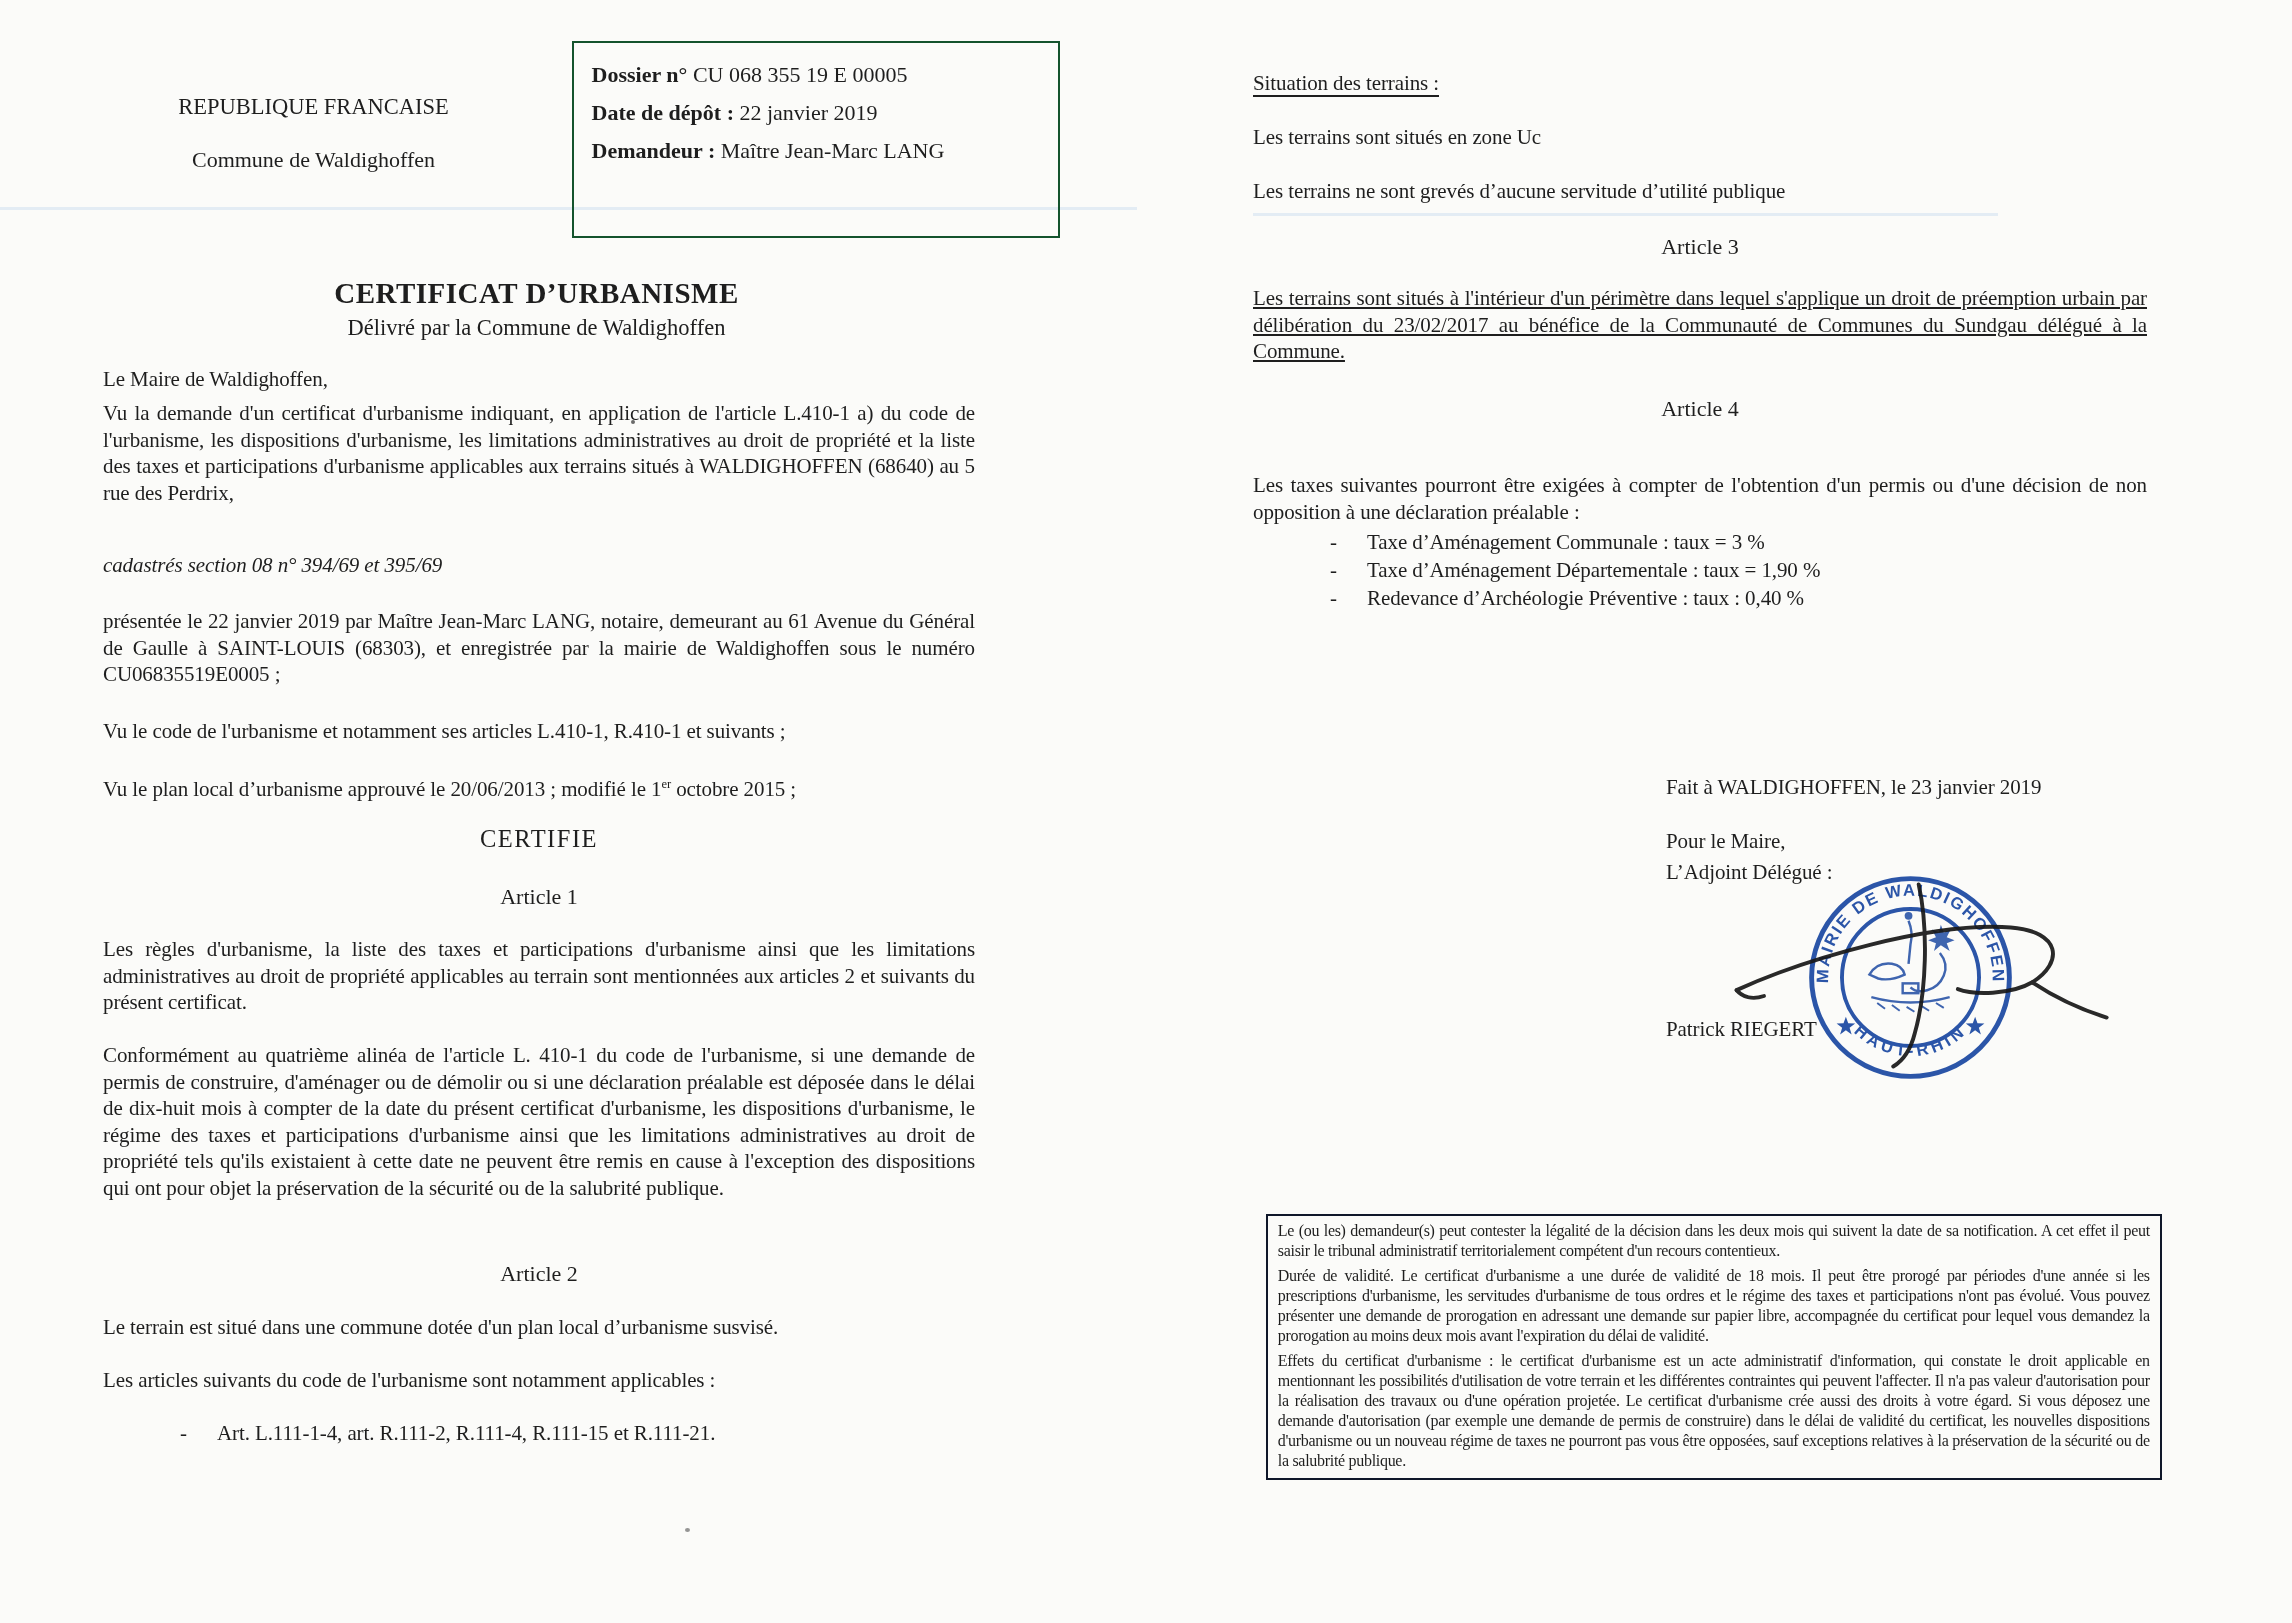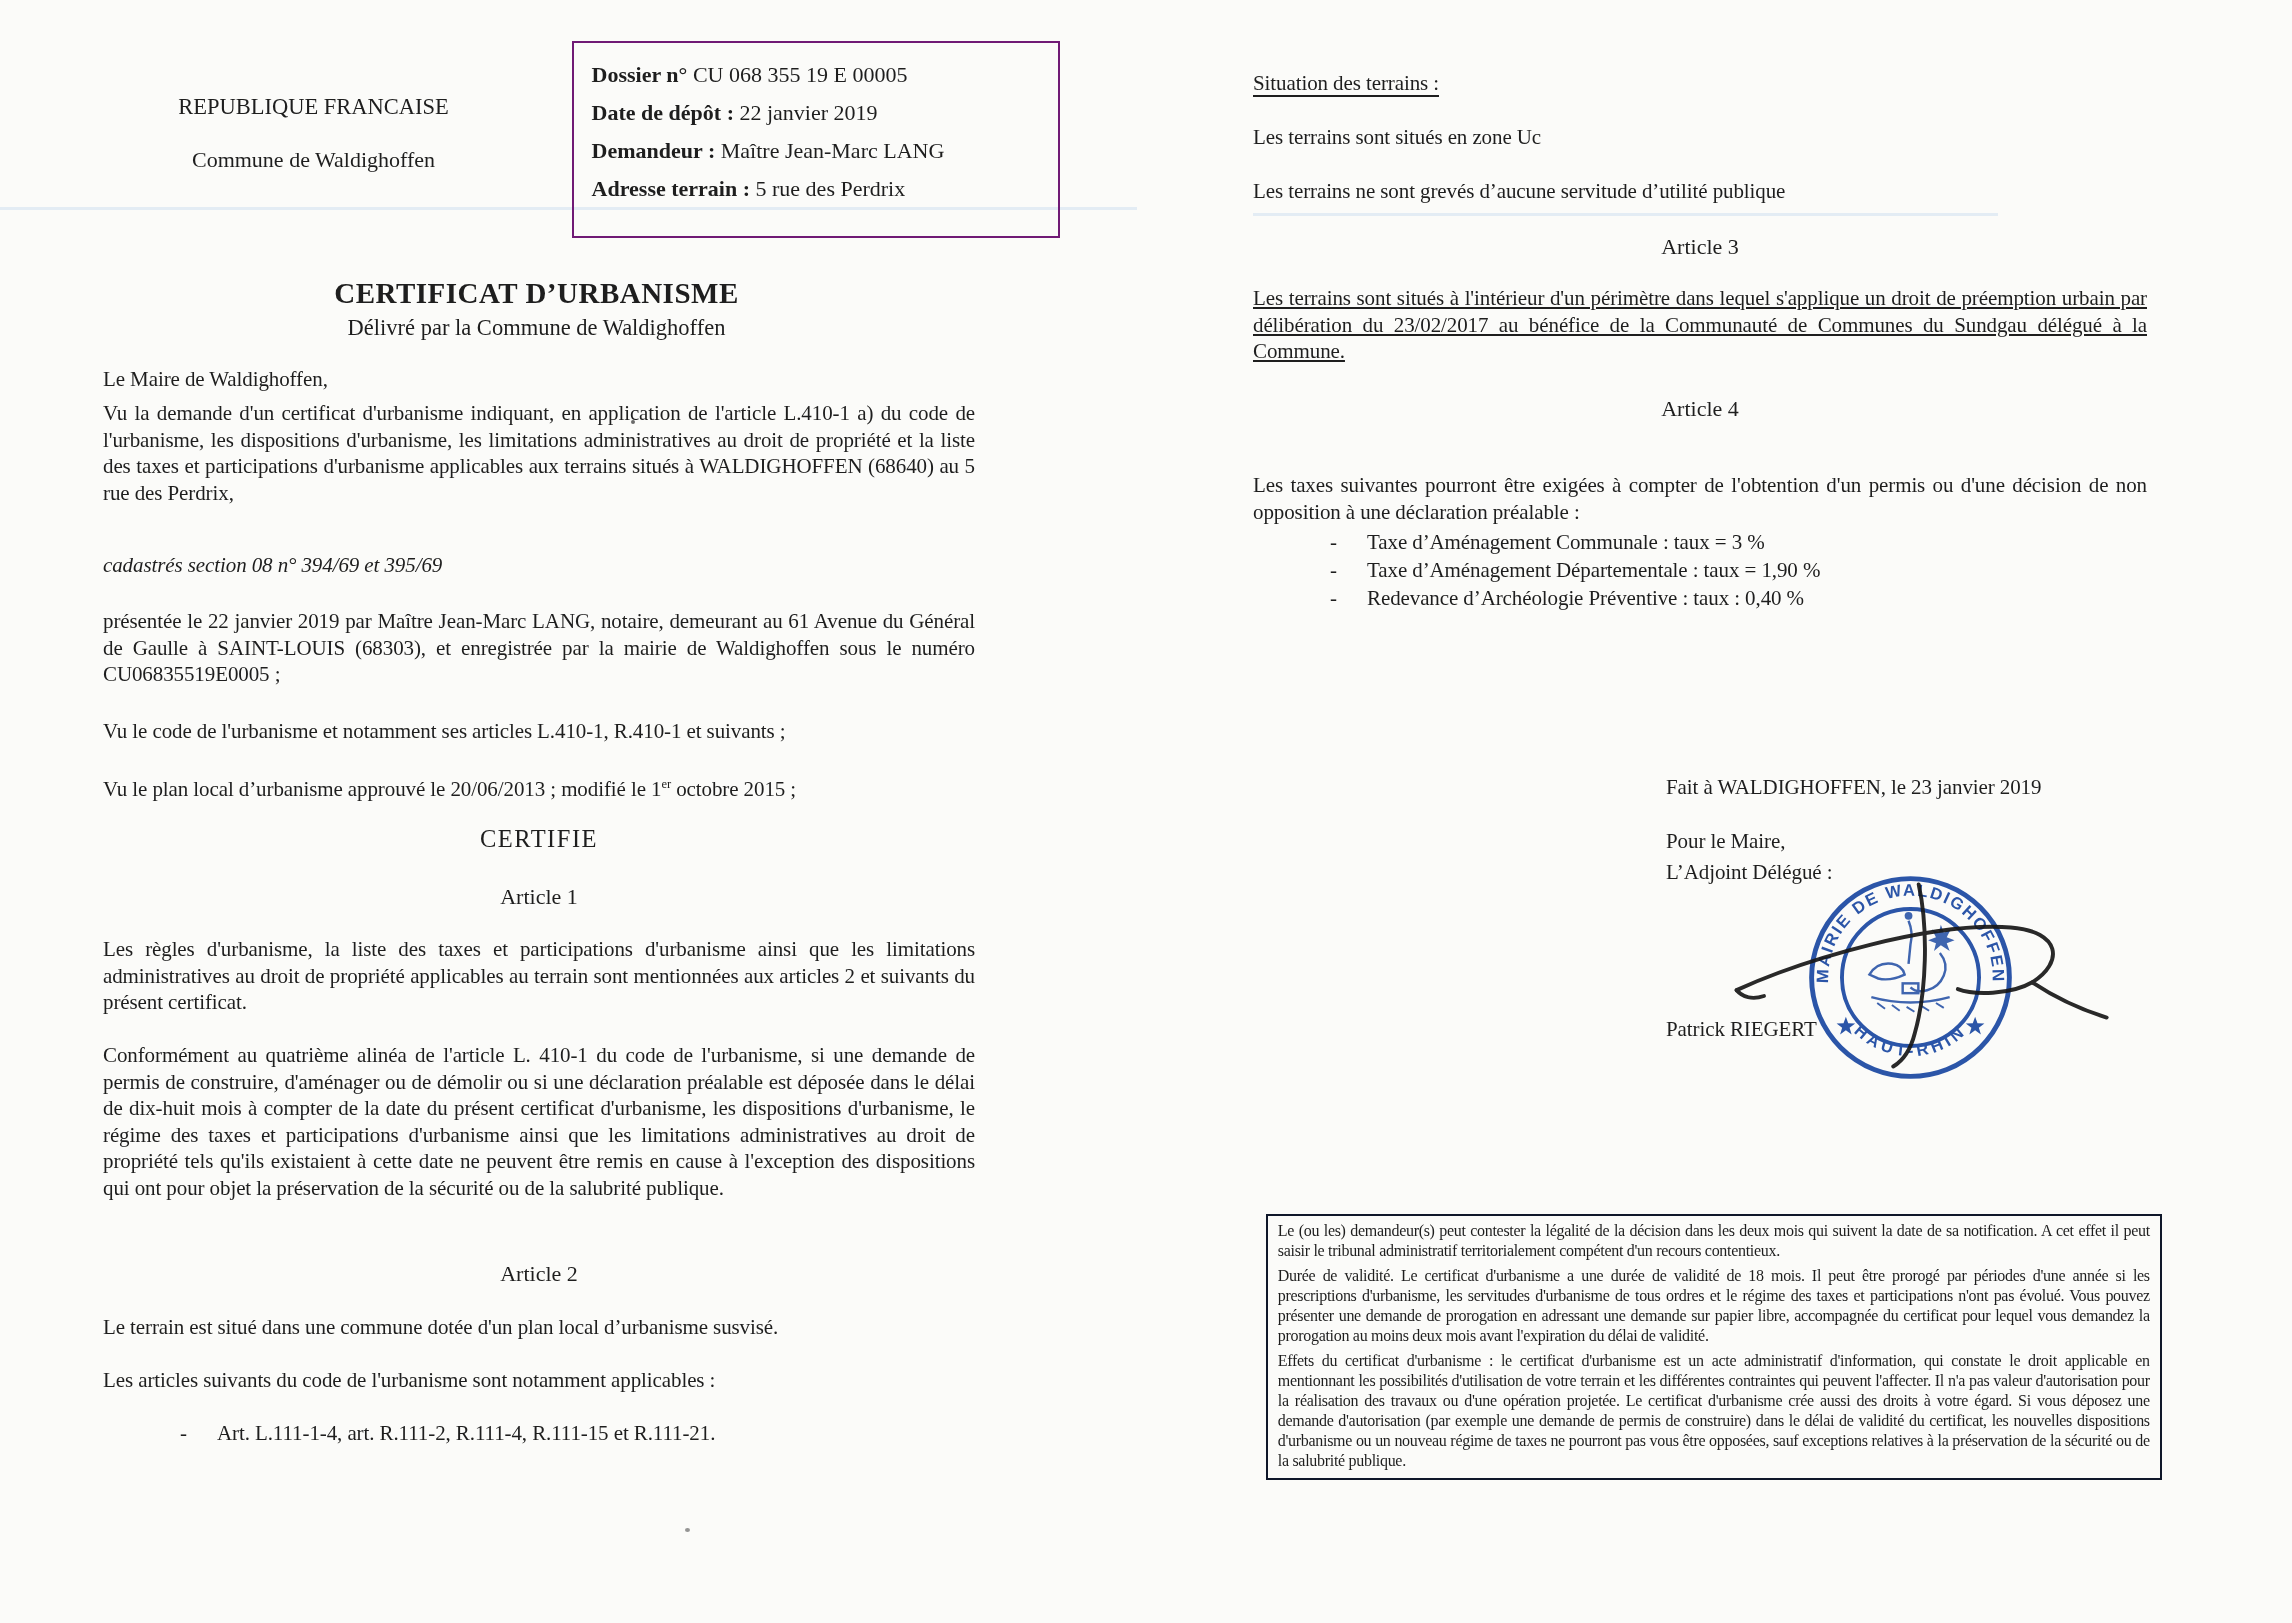--- a/index.html
+++ b/index.html
@@ -6,21 +6,21 @@
   body{width:2293px;height:1623px;background:#fbfbf9;position:relative;
        font-family:"Liberation Serif","DejaVu Serif",serif;color:#1e1e1e;overflow:hidden;}
   .abs{position:absolute;}
   .center{text-align:center;}
   .just{text-align:justify;}
   .body-text{font-size:21px;line-height:26.5px;letter-spacing:-0.1px;}
   .heading{font-size:22px;}
   
   .republic{left:103px;top:94px;width:421px;font-size:22.5px;}
   .commune{left:103px;top:147px;width:421px;font-size:22px;}
-  .dossier-box{left:572px;top:41px;width:449px;height:180px;border:2px solid #701a75;
+  .dossier-box{left:572px;top:41px;width:449px;height:180px;border:2px solid #14532d;
                padding:12.7px 17.6px 0 17.6px;box-sizing:content-box;background:transparent;}
   .dossier-row{font-size:22px;line-height:38px;white-space:nowrap;}
   .dossier-row b{font-weight:bold;}
   
   .doc-title{left:103px;top:277px;width:867px;font-size:29px;font-weight:bold;letter-spacing:0.5px;}
   .doc-subtitle{left:103px;top:315px;width:867px;font-size:22.5px;}
   
   .lc{left:103px;width:872px;}
   .maire{top:366px;}
   .p-vu-demande{top:400px;}
@@ -88,24 +88,20 @@
     <b>Dossier n°</b>
     <span>CU 068 355 19 E 00005</span>
   </div>
   <div class="dossier-row">
     <b>Date de dépôt :</b>
     <span>22 janvier 2019</span>
   </div>
   <div class="dossier-row">
     <b>Demandeur :</b>
     <span>Maître Jean-Marc LANG</span>
-  </div>
-  <div class="dossier-row">
-    <b>Adresse terrain :</b>
-    <span>5 rue des Perdrix</span>
   </div>
 </div>
 
 <div class="abs center doc-title">CERTIFICAT D’URBANISME</div>
 <div class="abs center doc-subtitle">Délivré par la Commune de Waldighoffen</div>
 
 <div class="abs lc body-text maire">Le Maire de Waldighoffen,</div>
 <div class="abs lc body-text just p-vu-demande">Vu la demande d'un certificat d'urbanisme indiquant, en application de l'article L.410-1 a) du code de l'urbanisme, les dispositions d'urbanisme, les limitations administratives au droit de propriété et la liste des taxes et participations d'urbanisme applicables aux terrains situés à WALDIGHOFFEN (68640) au 5 rue des Perdrix,</div>
 <div class="abs lc body-text cadastres">cadastrés section 08 n° 394/69 et 395/69</div>
 <div class="abs lc body-text just p-presentee">présentée le 22 janvier 2019 par Maître Jean-Marc LANG, notaire, demeurant au 61 Avenue du Général de Gaulle à SAINT-LOUIS (68303), et enregistrée par la mairie de Waldighoffen sous le numéro CU06835519E0005 ;</div>

